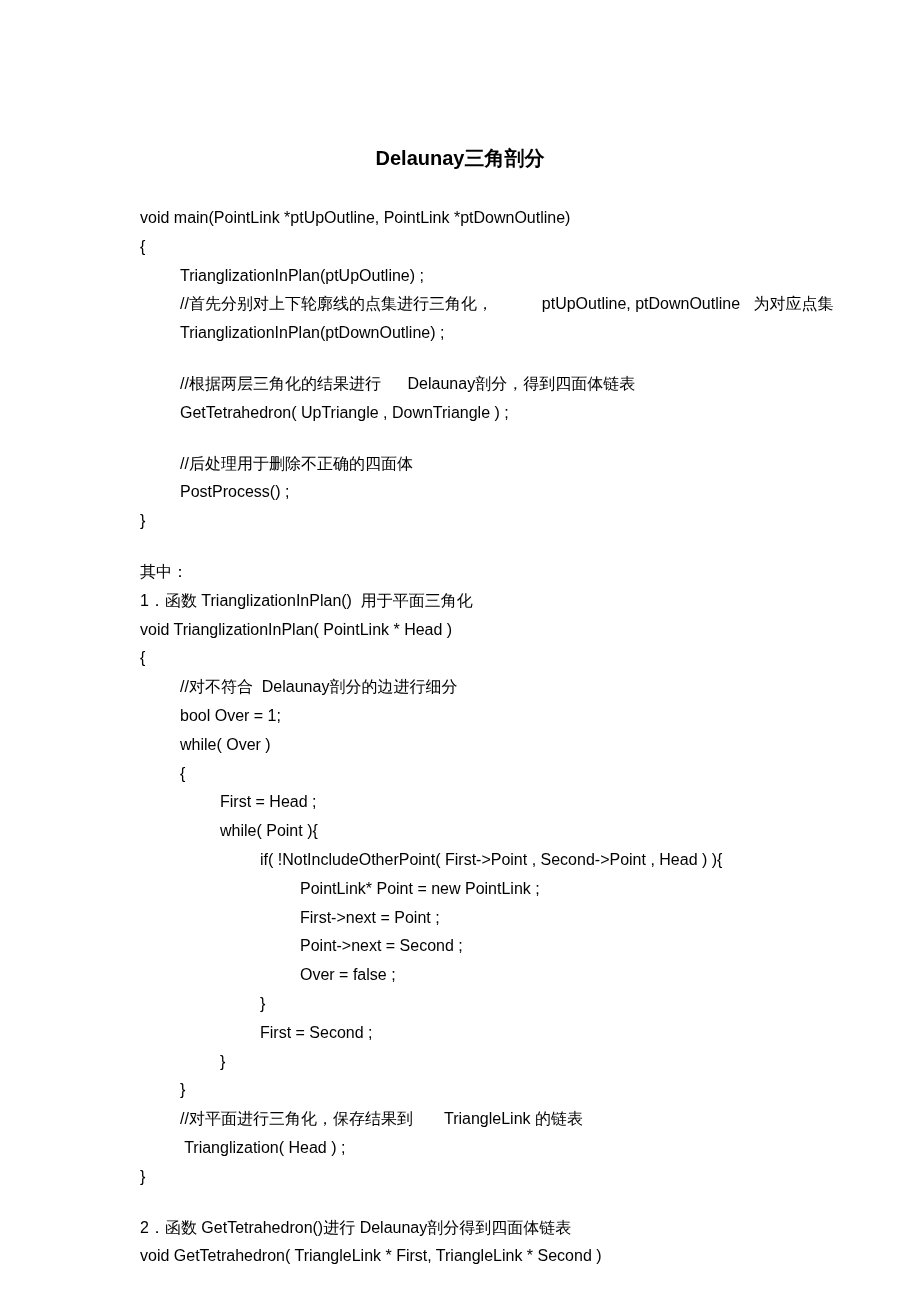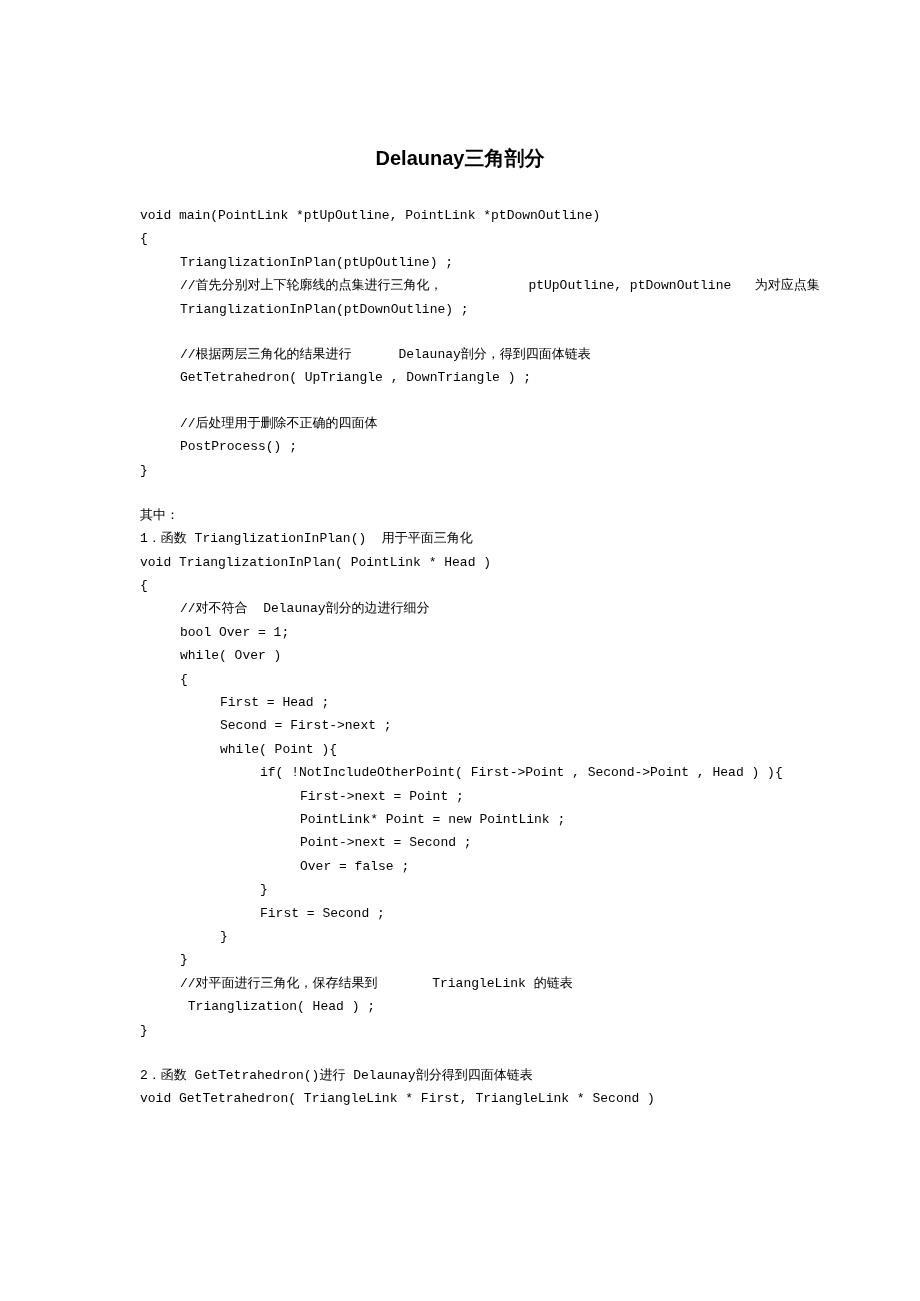--- a/index.html
+++ b/index.html
@@ -19,22 +19,22 @@
     box-sizing: border-box;
   }
   .title {
     text-align: center;
     font-weight: bold;
     font-size: 20px;
     margin-bottom: 28px;
   }
   .code-line {
     white-space: pre;
-    font-family: Liberation Mono, monospace;
-    font-size: 13px;
+    font-family: Liberation Sans, sans-serif;
+    font-size: 16px;
   }
   .indent1 { padding-left: 40px; }
   .indent2 { padding-left: 80px; }
   .indent3 { padding-left: 120px; }
   .indent4 { padding-left: 160px; }
   .blank-line { height: 22px; }
 </style>
 </head>
 <body>
 
@@ -56,25 +56,24 @@
       <div class="blank-line"></div>
       <div class="code-line indent0">其中：</div>
       <div class="code-line indent0">1．函数 TrianglizationInPlan()  用于平面三角化</div>
       <div class="code-line indent0">void TrianglizationInPlan( PointLink * Head )</div>
       <div class="code-line indent0">{</div>
       <div class="code-line indent1">//对不符合  Delaunay剖分的边进行细分</div>
       <div class="code-line indent1">bool Over = 1;</div>
       <div class="code-line indent1">while( Over )</div>
       <div class="code-line indent1">{</div>
       <div class="code-line indent2">First = Head ;</div>
-      <div class="code-line indent2">Second = First-&gt;next ;</div>
       <div class="code-line indent2">while( Point ){</div>
       <div class="code-line indent3">if( !NotIncludeOtherPoint( First-&gt;Point , Second-&gt;Point , Head ) ){</div>
+      <div class="code-line indent4">PointLink* Point = new PointLink ;</div>
       <div class="code-line indent4">First-&gt;next = Point ;</div>
-      <div class="code-line indent4">PointLink* Point = new PointLink ;</div>
       <div class="code-line indent4">Point-&gt;next = Second ;</div>
       <div class="code-line indent4">Over = false ;</div>
       <div class="code-line indent3">}</div>
       <div class="code-line indent3">First = Second ;</div>
       <div class="code-line indent2">}</div>
       <div class="code-line indent1">}</div>
       <div class="code-line indent1">//对平面进行三角化，保存结果到       TriangleLink 的链表</div>
       <div class="code-line indent1"> Trianglization( Head ) ;</div>
       <div class="code-line indent0">}</div>
       <div class="blank-line"></div>

